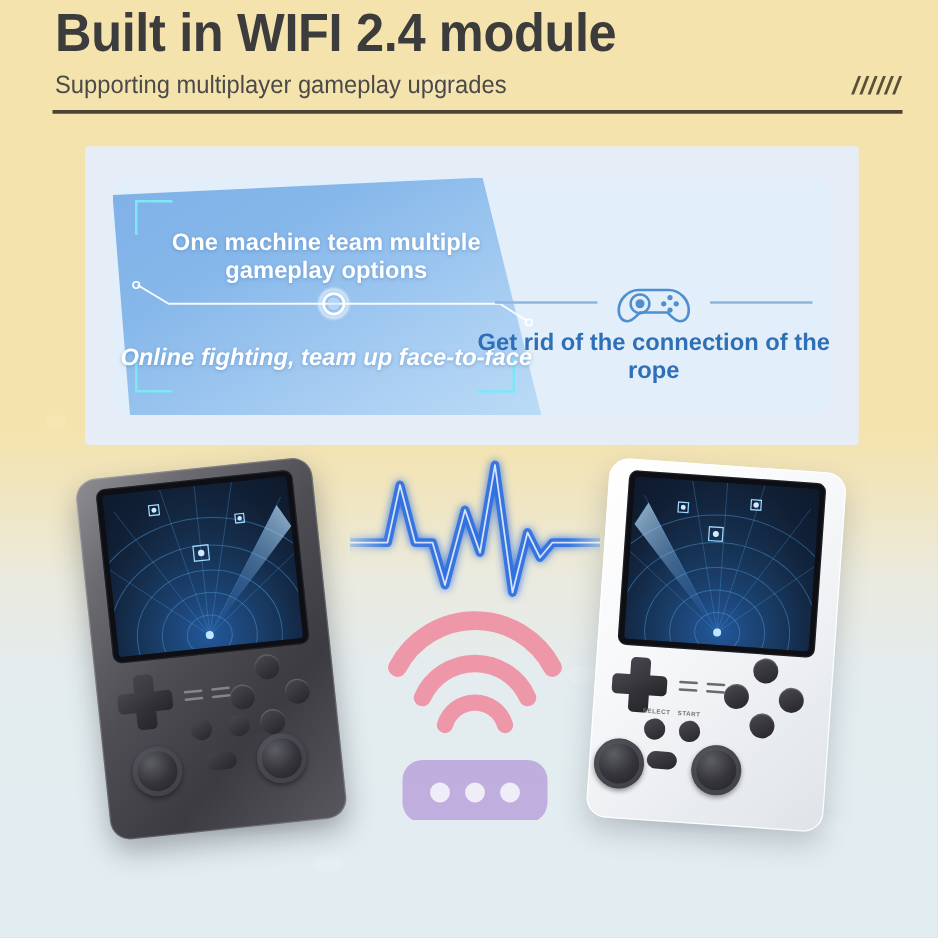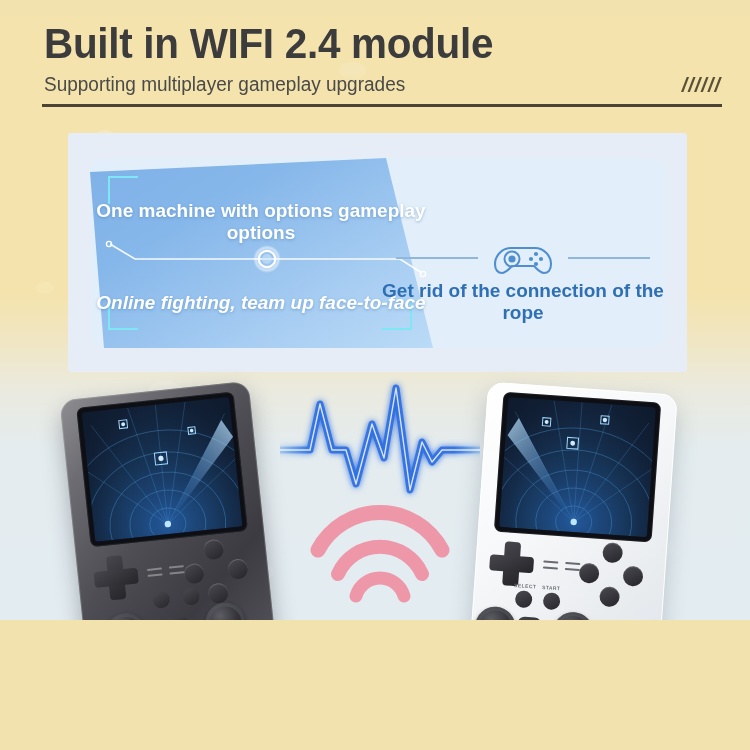--- a/index.html
+++ b/index.html
@@ -2,30 +2,29 @@
 <html><head>
 <meta charset="utf-8">
 <style>
   html,body{margin:0;padding:0;}
   body{
     width:750px;height:750px;overflow:hidden;
     font-family:"Liberation Sans",sans-serif;
     background:#f2e2ae;
   }
   #root{
-    position:relative;width:750px;height:604px;overflow:hidden;
+    position:relative;width:750px;height:750px;overflow:hidden;
     background:
       linear-gradient(180deg,
         #f4e3ad 0%,
         #f4e3ad 46%,
         #f0e6c4 54%,
         #eaeadf 62%,
         #e4ecef 72%,
         #e3ecf1 100%);
-    margin-top: 16px;
   }
   
   #texture{
     position:absolute;inset:0;pointer-events:none;opacity:.30;
     background-image:
       radial-gradient(ellipse 26px 16px at 14% 20%, rgba(255,255,255,.55) 0 40%, transparent 42%),
       radial-gradient(ellipse 34px 20px at 47% 9%, rgba(255,255,255,.40) 0 40%, transparent 42%),
       radial-gradient(ellipse 30px 18px at 78% 26%, rgba(255,255,255,.45) 0 40%, transparent 42%),
       radial-gradient(ellipse 40px 24px at 22% 62%, rgba(255,255,255,.38) 0 40%, transparent 42%),
       radial-gradient(ellipse 28px 18px at 62% 72%, rgba(255,255,255,.40) 0 40%, transparent 42%),
@@ -207,21 +206,21 @@
           </div>
         <div class="bracket bk-bl">
             <i></i>
             <i></i>
           </div>
         <div class="bracket bk-br">
             <i></i>
             <i></i>
           </div>
 
-        <div class="blue-text" id="blueText1">One machine with options gameplay options</div>
+        <div class="blue-text" id="blueText1">One machine team multiple gameplay options</div>
 
         <svg id="connector" viewBox="0 0 355 46">
           <defs>
             <radialGradient id="ringGlow" cx="50%" cy="50%" r="50%">
               <stop offset="55%" stop-color="#ffffff" stop-opacity="0"></stop>
               <stop offset="80%" stop-color="#ffffff" stop-opacity=".55"></stop>
               <stop offset="100%" stop-color="#ffffff" stop-opacity="0"></stop>
             </radialGradient>
           </defs>
           <polyline points="20,8 45,23 310,23 332,37" fill="none" stroke="#ffffff" stroke-opacity=".92" stroke-width="1.6"></polyline>

